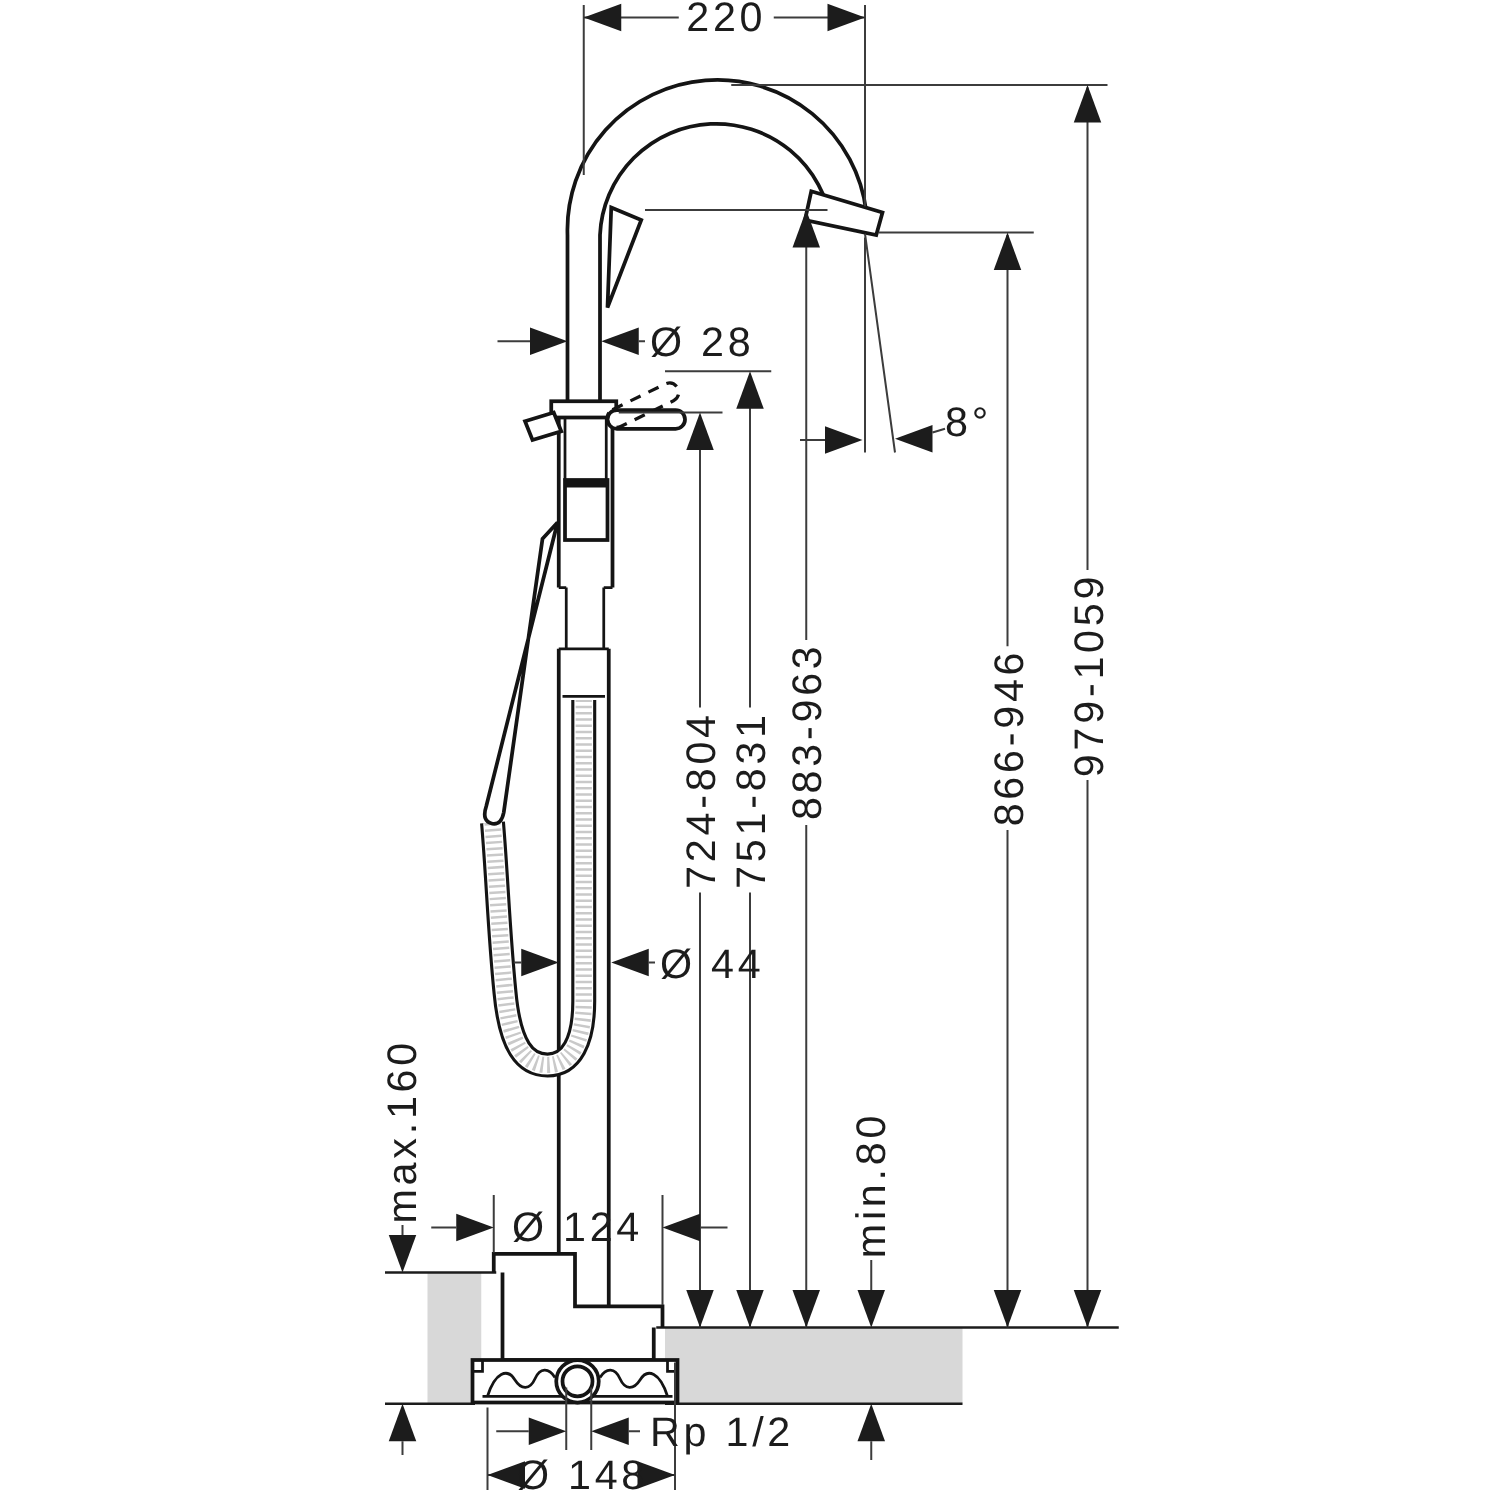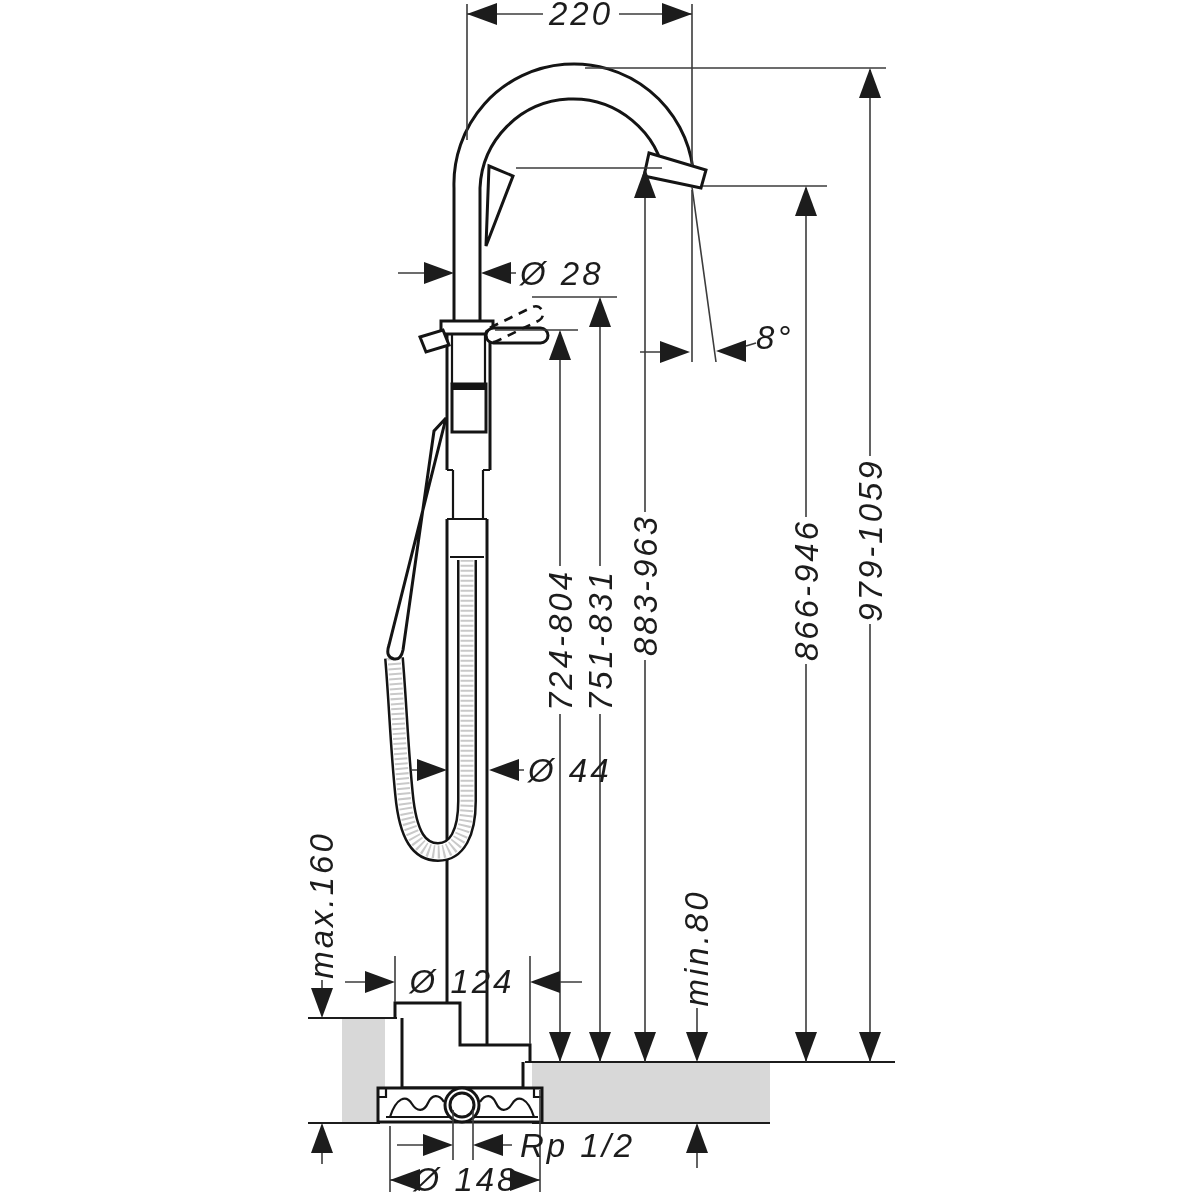--- a/index.html
+++ b/index.html
@@ -1,17 +1,17 @@
 <!DOCTYPE html>
 <html><head>
 <meta charset="utf-8">
 <style>
   html,body{margin:0;padding:0;background:#fff;}
   .stage{position:relative;width:1200px;height:1200px;background:#fff;overflow:hidden;
-         font-family:"Liberation Sans","DejaVu Sans",sans-serif;font-style:italic;}
+         font-family:"Liberation Sans","DejaVu Sans",sans-serif;}
   svg{display:block}
   text{fill:#1c1c1c;font-family:"Liberation Sans","DejaVu Sans",sans-serif;
        font-size:33px;letter-spacing:3px;}
   .dim{stroke:#3c3c3c;stroke-width:1.6;fill:none;}
   .fx{stroke:#141414;stroke-width:3;fill:none;}
   .fxw{stroke:#141414;stroke-width:3;fill:#ffffff;}
   .fxt{stroke:#141414;stroke-width:2.2;fill:none;}
   .arrow{fill:#1c1c1c;stroke:none;}
   .floorline{stroke:#1c1c1c;stroke-width:2;fill:none;}
 </style>

